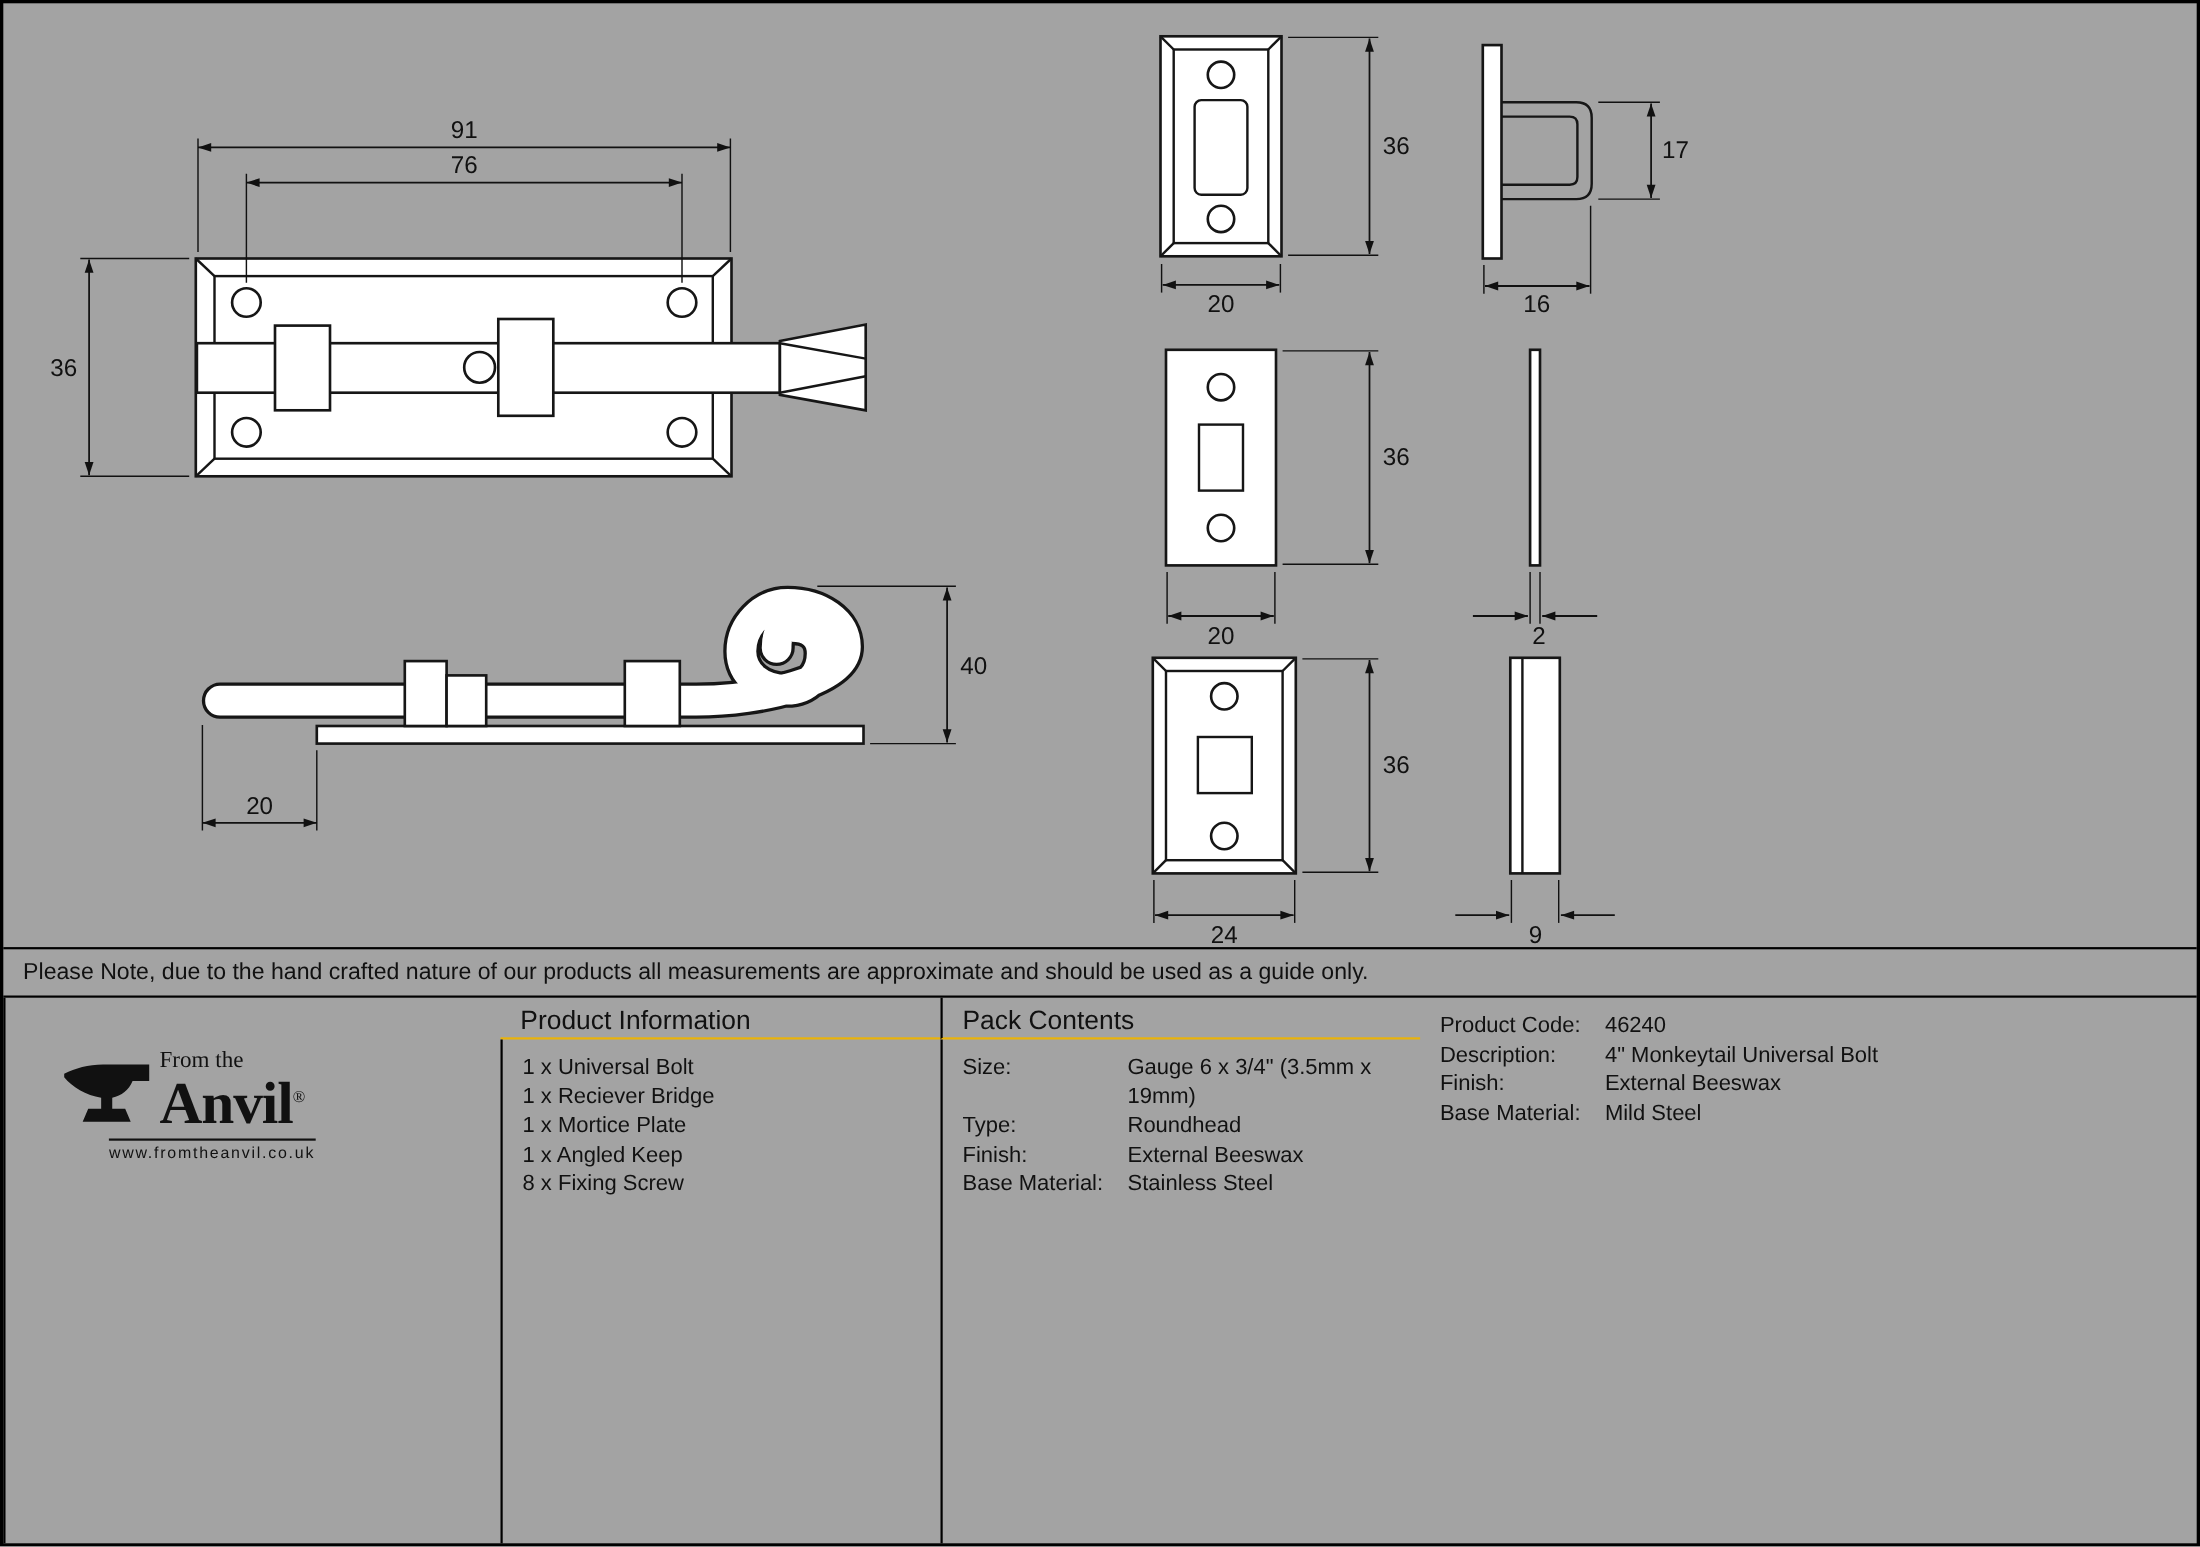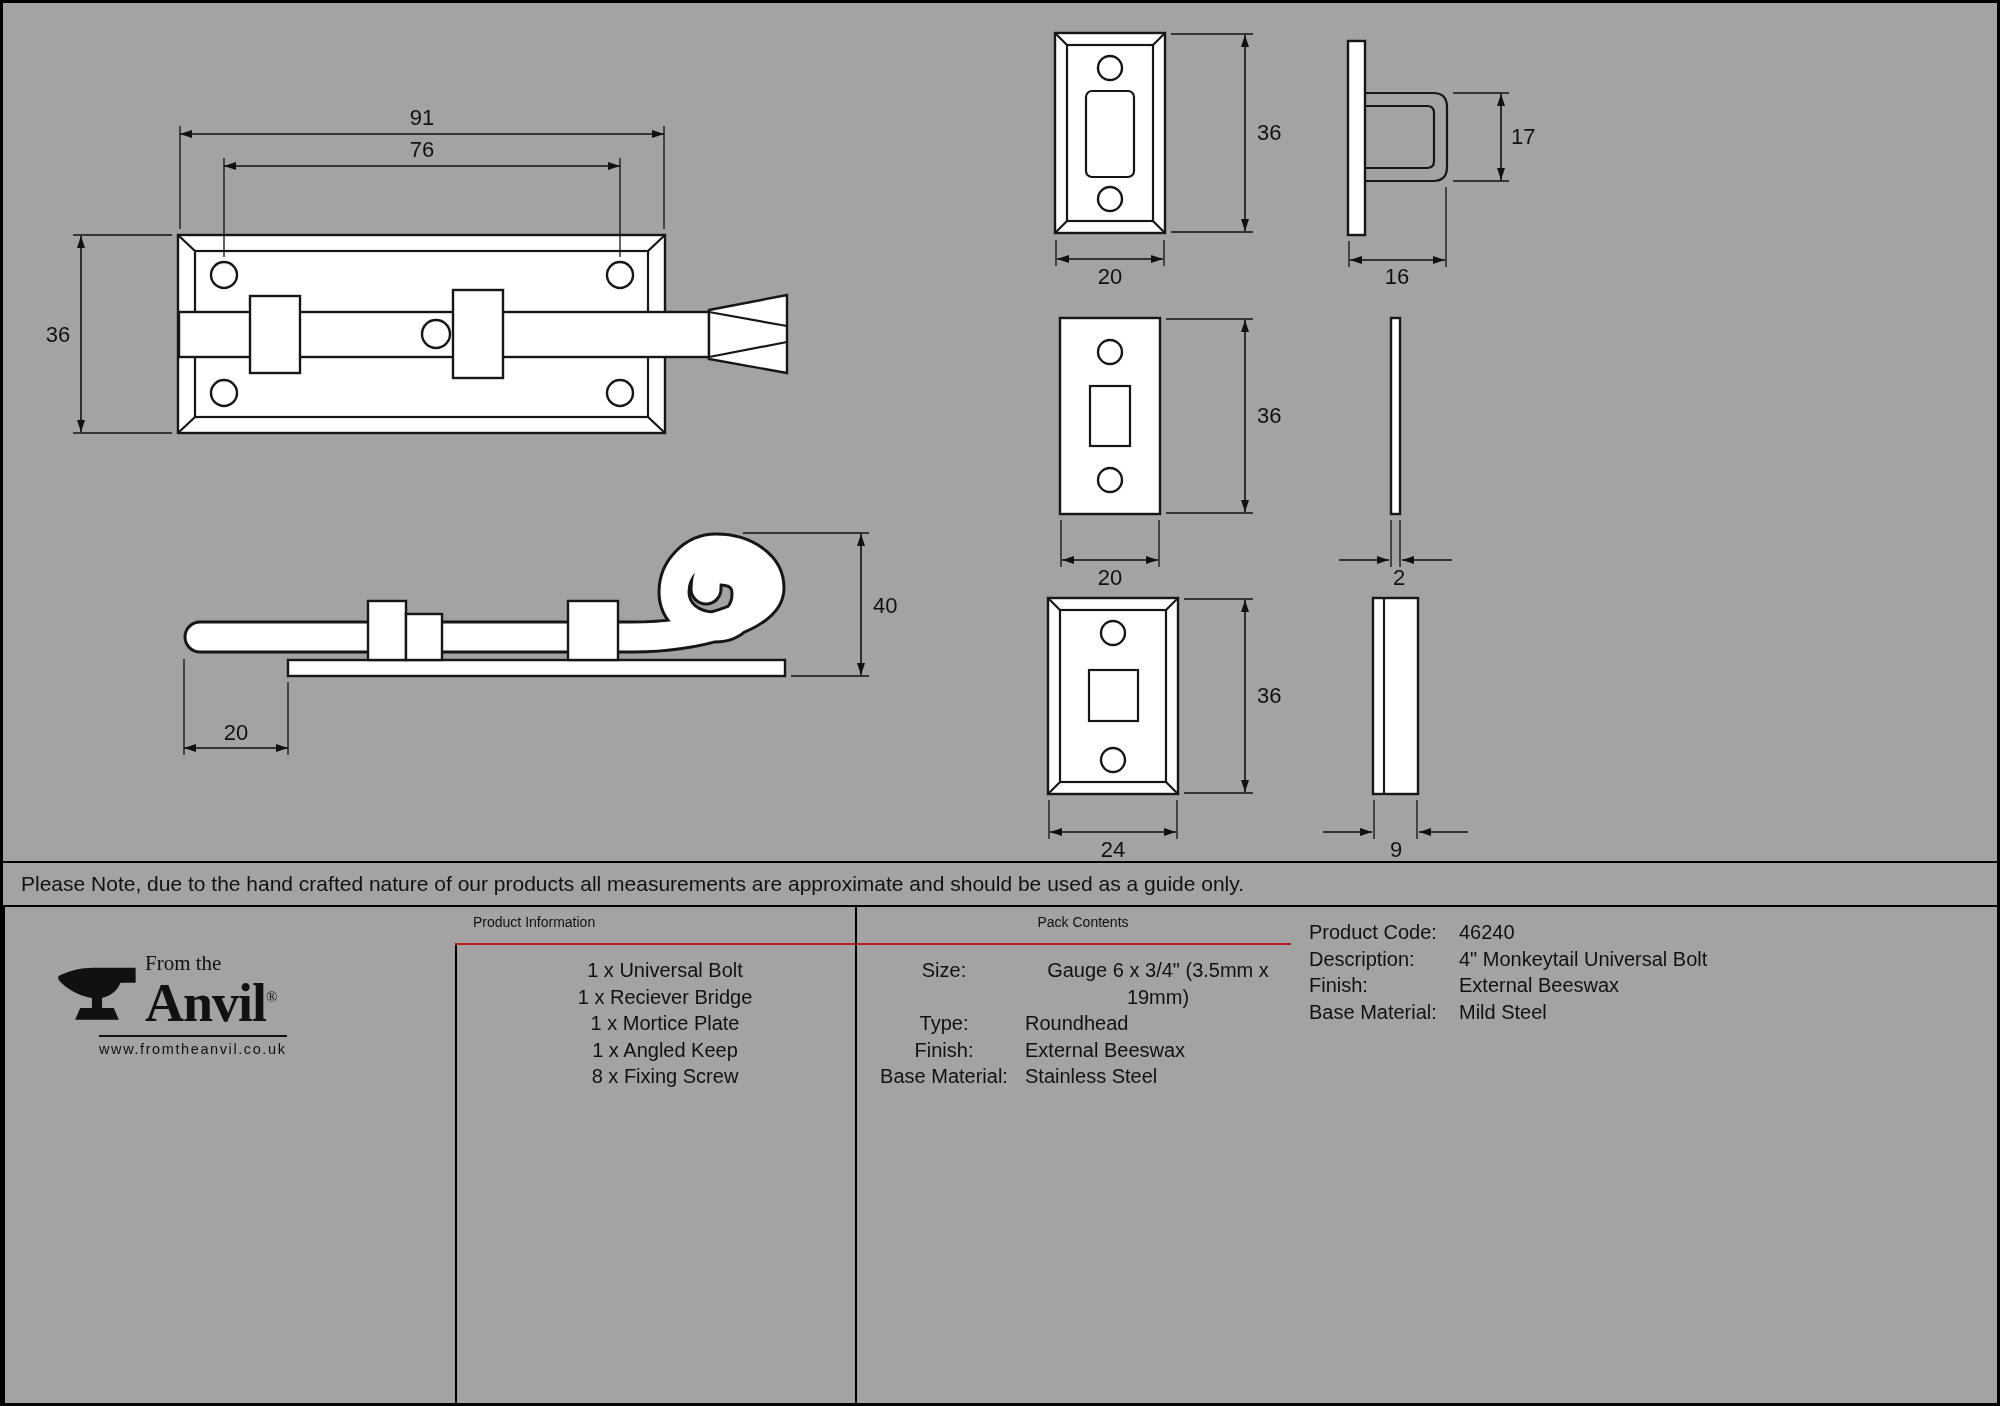--- a/index.html
+++ b/index.html
@@ -14,23 +14,23 @@
   .tube-black{fill:none;stroke:#161616;stroke-width:33;stroke-linecap:round;}
   .tube-white{fill:none;stroke:#ffffff;stroke-width:27;stroke-linecap:round;}
   .dim{stroke:#111;stroke-width:1.6;fill:none;}
   .ext{stroke:#111;stroke-width:1.3;fill:none;}
   .dimtxt{font-family:"Liberation Sans",sans-serif;font-size:22px;fill:#111;}
   .note-row{
     height:46px;box-sizing:border-box;border-top:2px solid #000;border-bottom:2px solid #000;
     display:flex;align-items:center;padding-left:18px;font-size:21px;
   }
   .info-table{flex:1;display:grid;grid-template-columns:452px 400px 436px 1fr;grid-template-rows:38px 1fr;}
-  .col-header{border-bottom:2px solid #b91c1c;box-sizing:border-box;padding:7px 0 0 18px;font-size:14px;}
+  .col-header{border-bottom:2px solid #eab308;box-sizing:border-box;padding:7px 0 0 18px;font-size:24px;}
   .col-body{padding:12px 0 0 18px;font-size:20px;line-height:26.5px;}
-  .bl{border-left:2px solid #000;text-align:center;}
+  .bl{border-left:2px solid #000;}
   .kv-row{display:flex;gap:12px;}
   .kv-label{width:138px;flex-shrink:0;}
   .logo-cell{grid-row:1 / span 2;border-left:2px solid #000;padding:46px 0 0 50px;}
   .logo{display:inline-block;}
   .logo-row{display:flex;align-items:flex-end;gap:6px;}
   .logo-text{display:flex;flex-direction:column;line-height:1;}
   .from-the{font-family:"Liberation Serif",serif;font-size:21px;margin-bottom:2px;}
   .anvil-word{font-family:"Liberation Serif",serif;font-size:54px;font-weight:bold;letter-spacing:-1px;}
   .anvil-word sup{font-size:15px;font-weight:normal;vertical-align:super;}
   .logo-site{border-top:2px solid #111;margin-top:5px;padding-top:4px;font-size:14.5px;letter-spacing:1.6px;margin-left:44px;}

